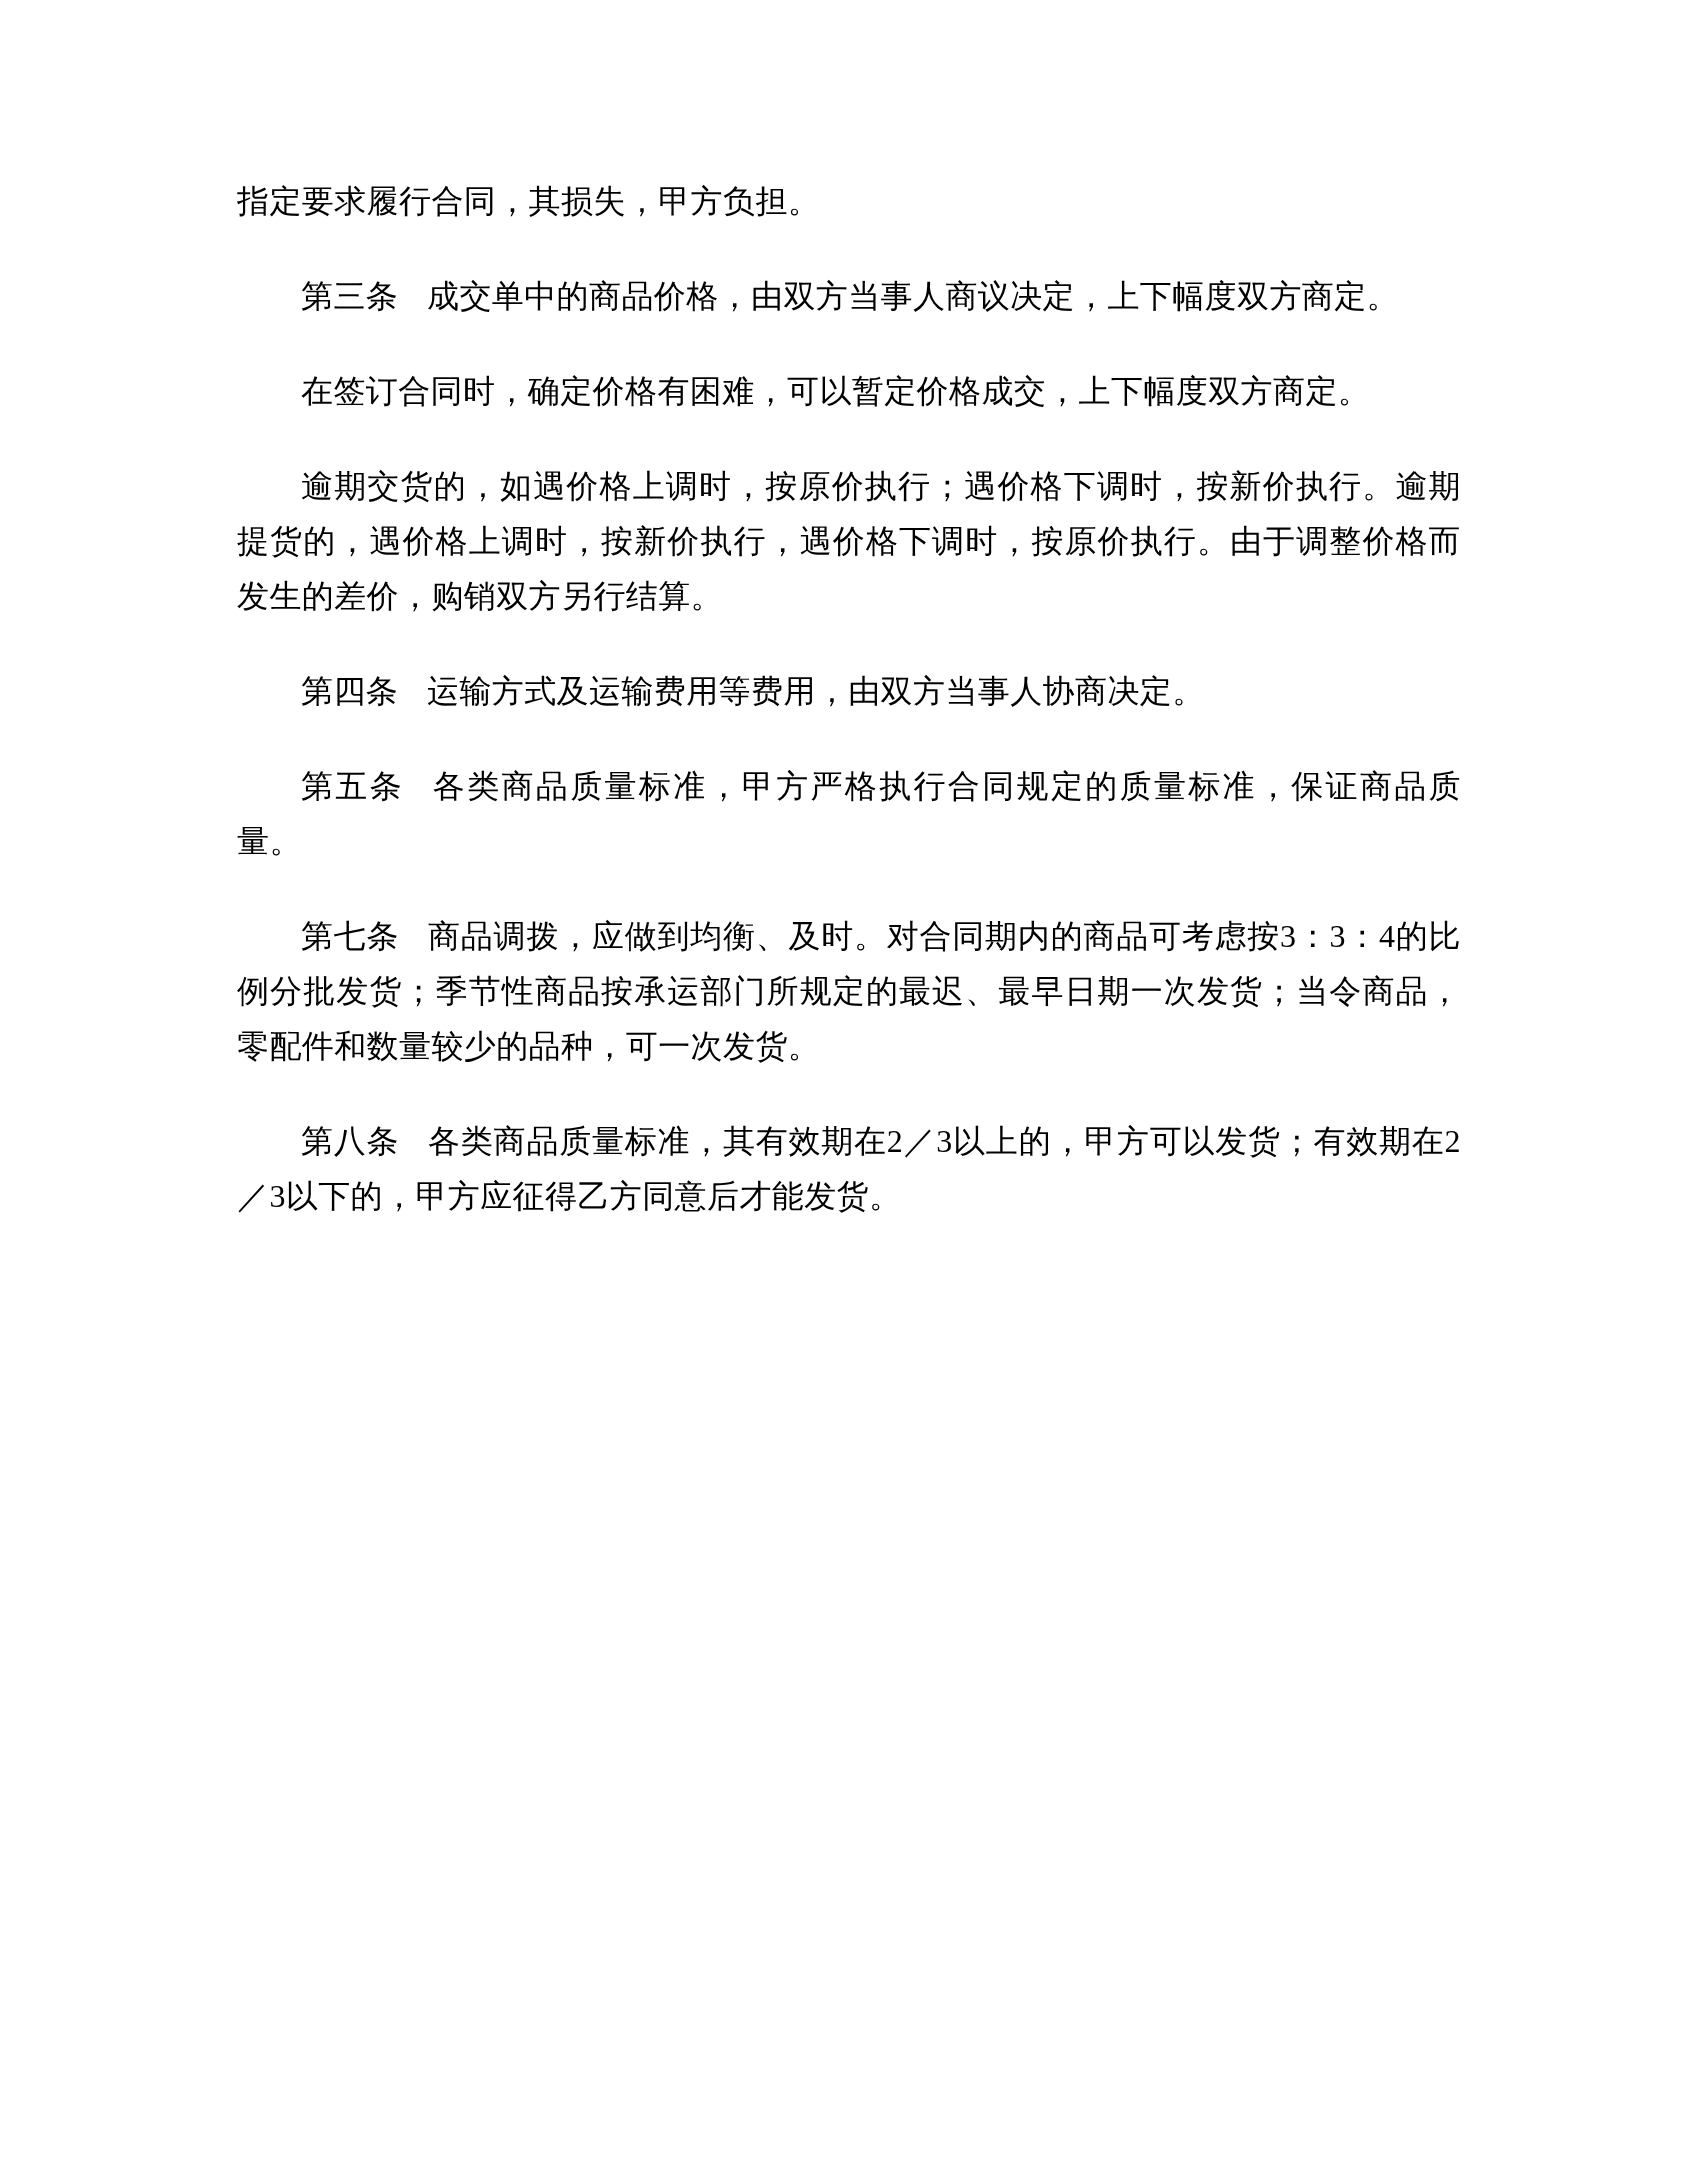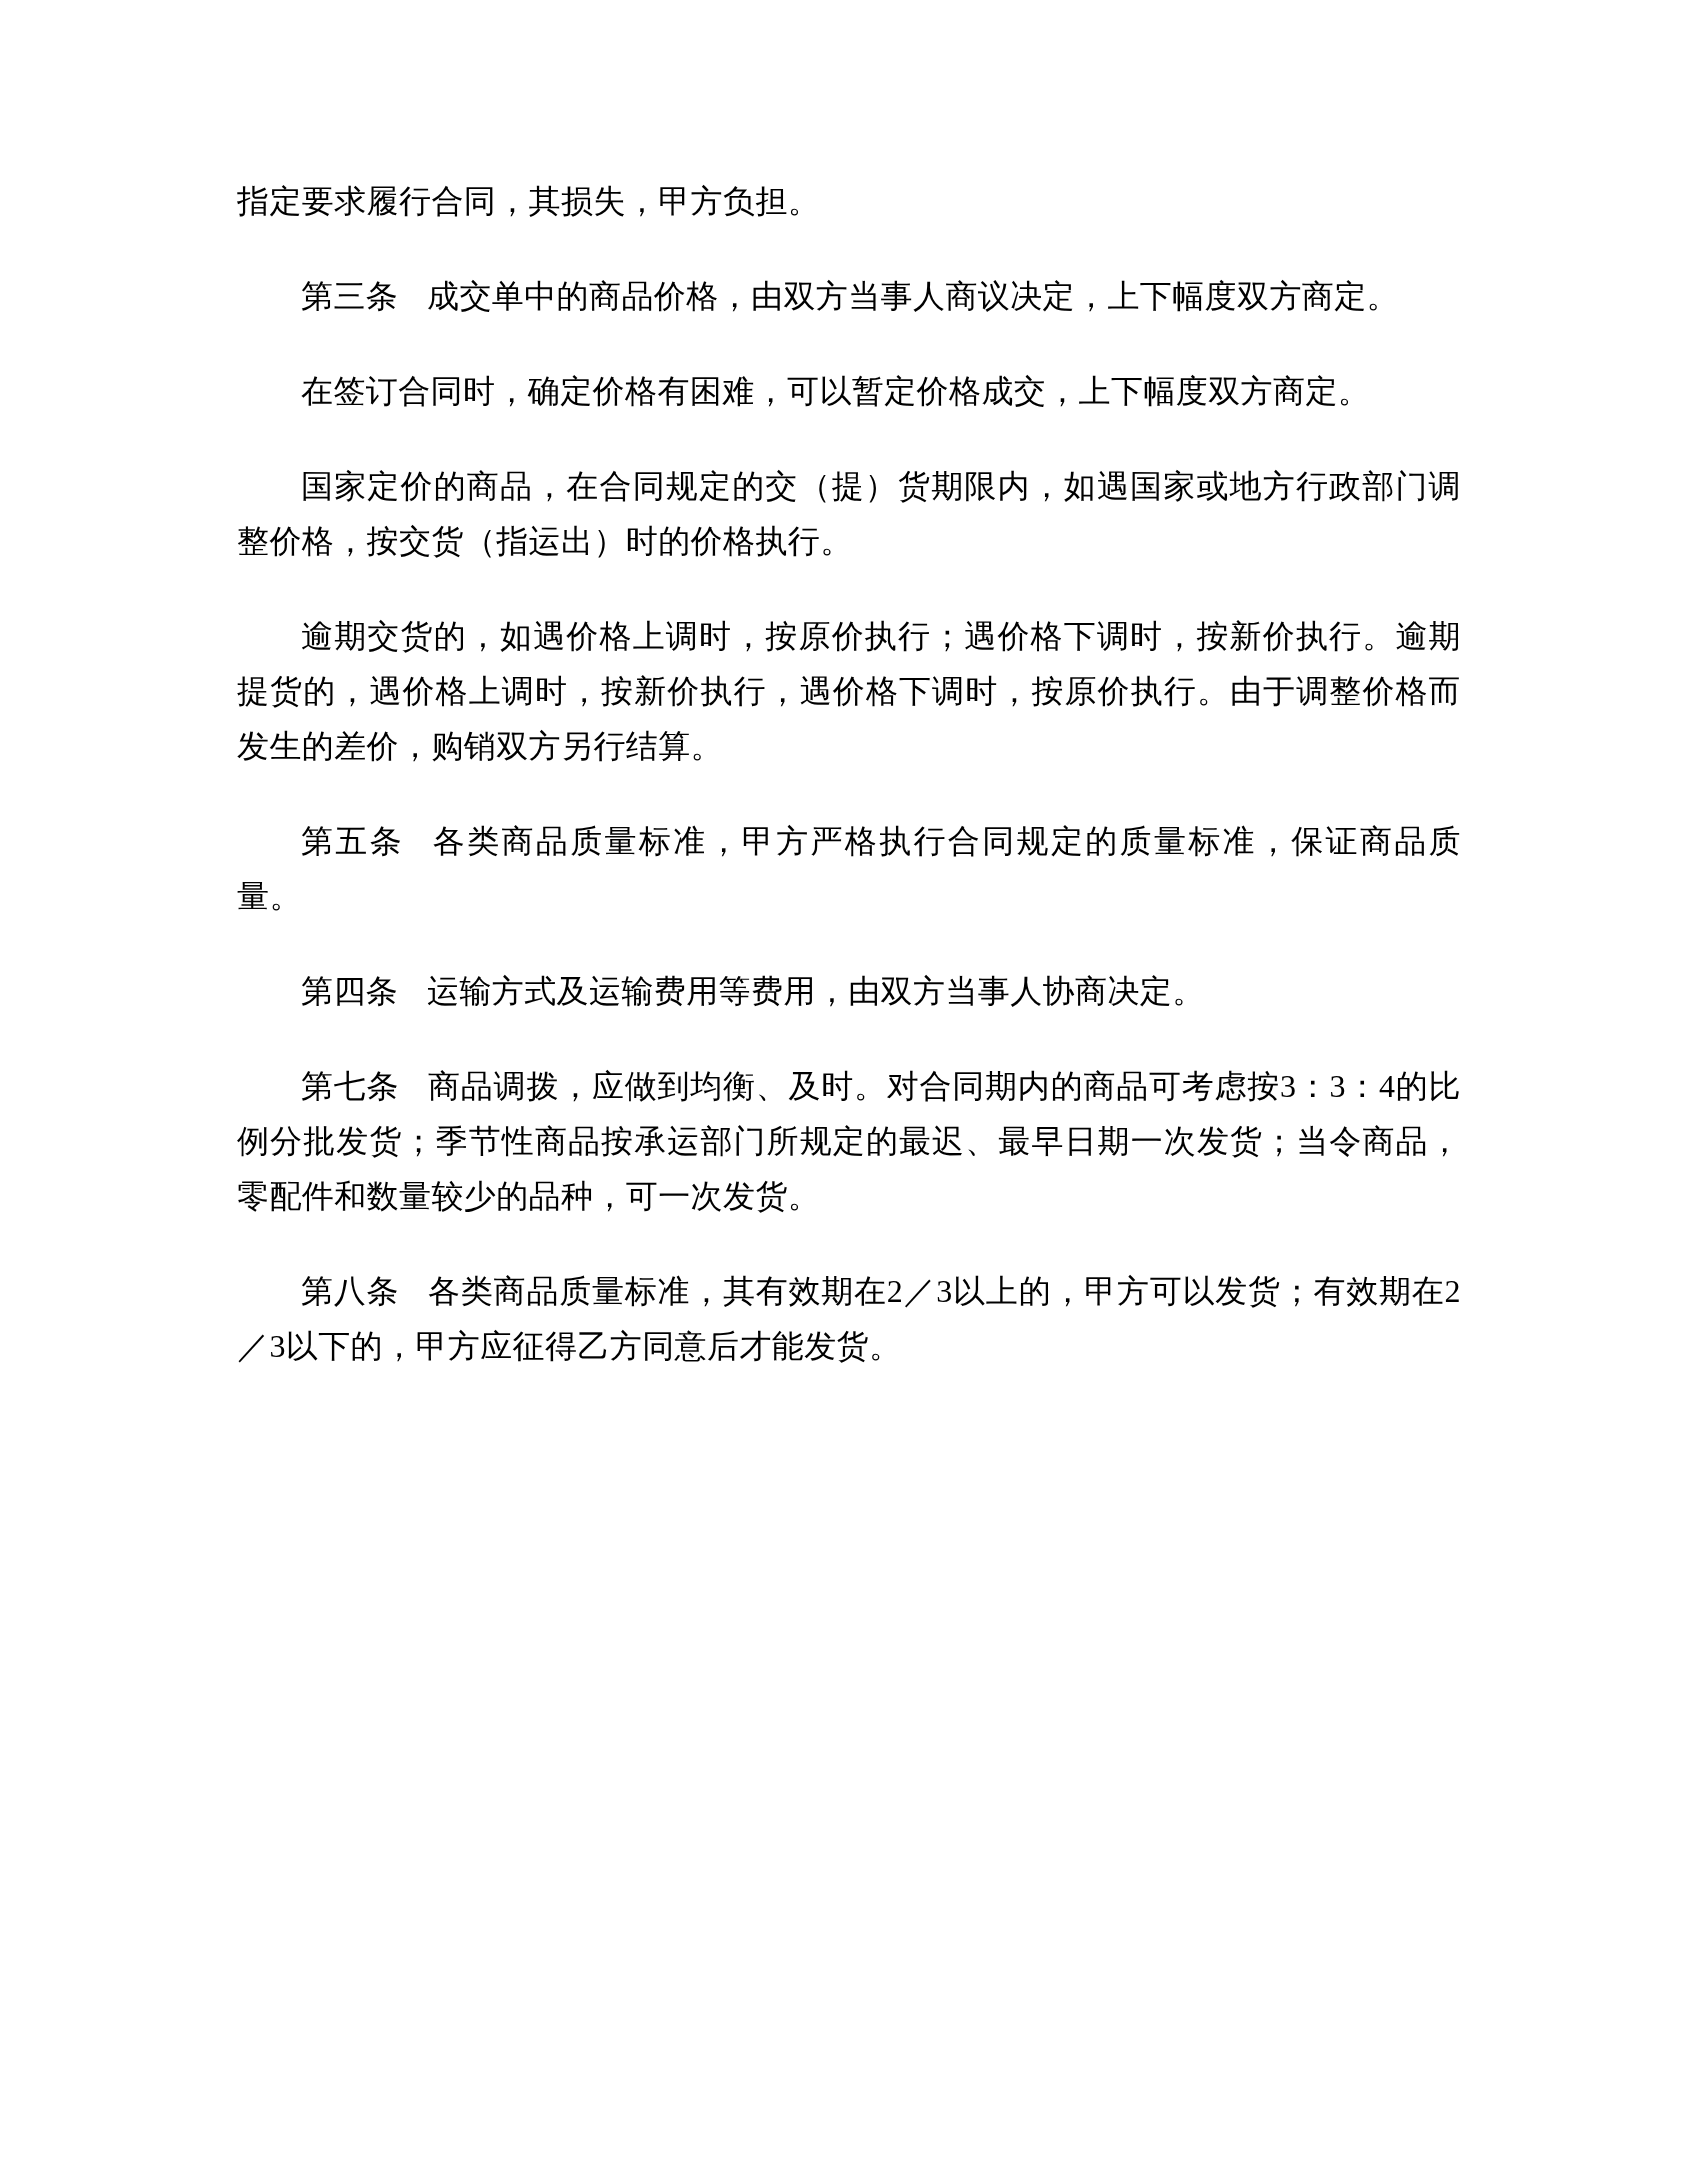--- a/index.html
+++ b/index.html
@@ -53,34 +53,31 @@
     </p>
 
     <p class="para indent">
       <span class="label">第三条</span><span>成交单中的商品价格，由双方当事人商议决定，上下幅度双方商定。</span>
     </p>
 
     <p class="para indent">
       <span>在签订合同时，确定价格有困难，可以暂定价格成交，上下幅度双方商定。</span>
     </p>
 
-    <p class="para indent">
-      <span>国家定价的商品，在合同规定的交（提）货期限内，如遇国家或地方行政部门调整价格，按交货（指运出）时的价格执行。</span>
-    </p>
 
     <p class="para indent">
       <span>逾期交货的，如遇价格上调时，按原价执行；遇价格下调时，按新价执行。逾期提货的，遇价格上调时，按新价执行，遇价格下调时，按原价执行。由于调整价格而发生的差价，购销双方另行结算。</span>
     </p>
 
     <p class="para indent">
-      <span class="label">第五条</span><span>各类商品质量标准，甲方严格执行合同规定的质量标准，保证商品质量。</span>
+      <span class="label">第四条</span><span>运输方式及运输费用等费用，由双方当事人协商决定。</span>
     </p>
 
     <p class="para indent">
-      <span class="label">第四条</span><span>运输方式及运输费用等费用，由双方当事人协商决定。</span>
+      <span class="label">第五条</span><span>各类商品质量标准，甲方严格执行合同规定的质量标准，保证商品质量。</span>
     </p>
 
 
     <p class="para indent">
       <span class="label">第七条</span><span>商品调拨，应做到均衡、及时。对合同期内的商品可考虑按3：3：4的比例分批发货；季节性商品按承运部门所规定的最迟、最早日期一次发货；当令商品，零配件和数量较少的品种，可一次发货。</span>
     </p>
 
     <p class="para indent last">
       <span class="label">第八条</span><span>各类商品质量标准，其有效期在2／3以上的，甲方可以发货；有效期在2／3以下的，甲方应征得乙方同意后才能发货。</span>
     </p>

